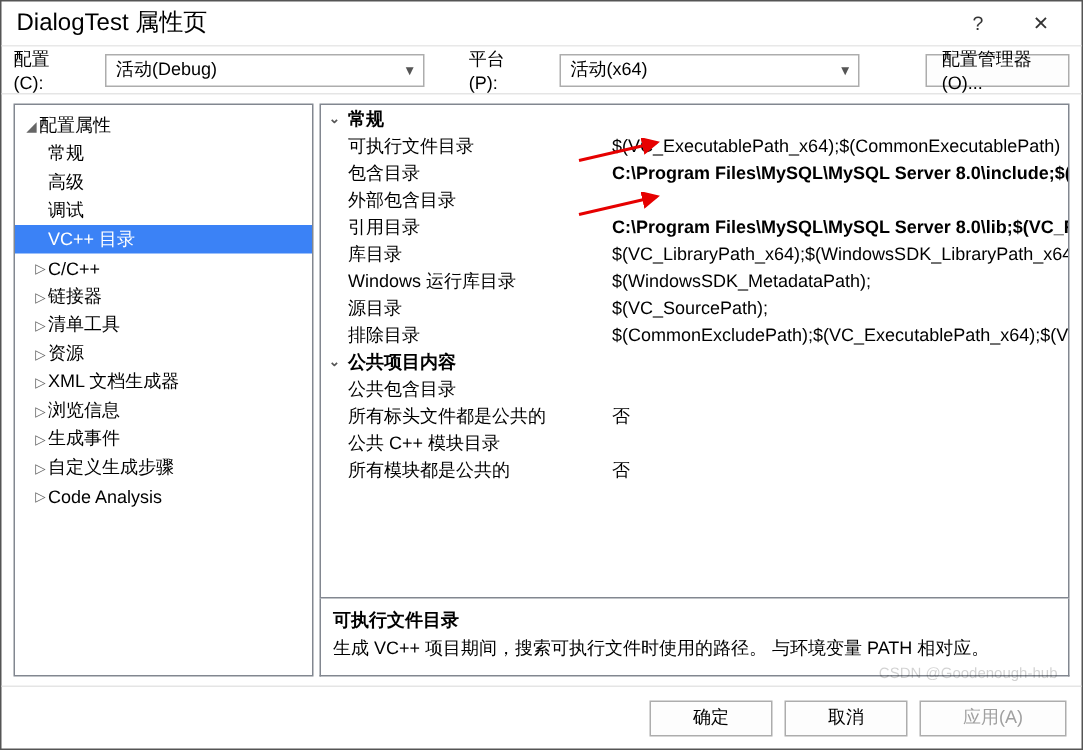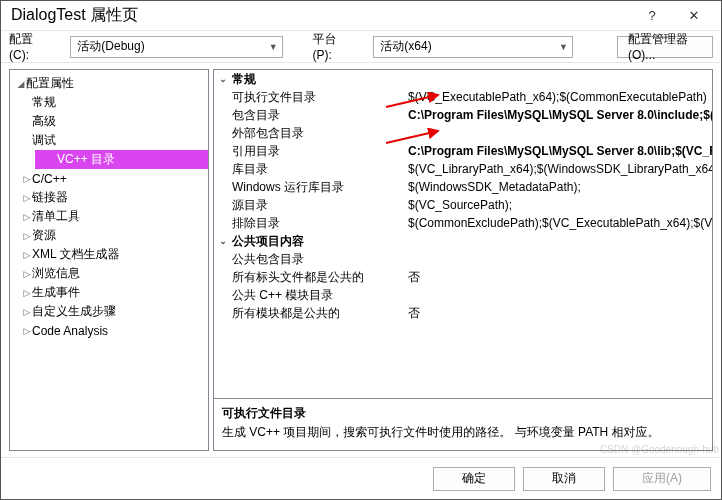--- a/index.html
+++ b/index.html
@@ -14,39 +14,39 @@
   .combo .chev { margin-left: auto; font-size: 9px; color: #555; }
   .combo.config { width: 248px; }
   .combo.platform { width: 233px; }
   .flexspacer { flex: 1; }
   .btn { height: 22px; border: 1px solid #adadad; background: #fdfdfd; padding: 0 10px; display: flex; align-items: center; font-size: 12px; }
   .body { flex: 1; display: flex; min-height: 0; }
   .tree { width: 200px; border: 1px solid #828790; margin: 6px 4px 6px 8px; padding: 4px 0; overflow: auto; background: #fff; }
   .tree .item { display: flex; align-items: center; height: 19px; padding-left: 6px; cursor: default; }
   .tree .tri { width: 10px; display: inline-flex; justify-content: center; font-size: 9px; color: #666; }
   .tree .item.lvl1 { padding-left: 22px; }
-  .tree .item.sel { background: #d946ef; color: #fff; margin-left: 25px; }
+  .tree .item.sel { background: #3b82f6; color: #fff; }
   .tree .item.lvl1.hastri { padding-left: 12px; }
   .tree .hastri .tri { margin-right: 0; }
   .main { flex: 1; display: flex; flex-direction: column; margin: 6px 8px 6px 0; min-width: 0; }
   .grid { flex: 1; border: 1px solid #828790; overflow: hidden; position: relative; }
   .gridinner { position: absolute; inset: 0; overflow: hidden; }
   .row { display: flex; height: 18px; align-items: center; }
   .row.group { font-weight: bold; }
   .cell-label { width: 190px; padding-left: 18px; white-space: nowrap; overflow: hidden; }
   .row.group .cell-label { padding-left: 4px; display: flex; align-items: center; gap: 4px; }
   .cell-value { flex: 1; padding-left: 4px; white-space: nowrap; overflow: hidden; }
   .cell-value.bold { font-weight: bold; }
   .group-chev { font-size: 9px; color: #555; width: 10px; display: inline-block; text-align: center; }
   .desc { border: 1px solid #828790; border-top: none; padding: 6px 8px; height: 52px; }
   .desc .dt { font-weight: bold; margin-bottom: 2px; }
   .footer { height: 42px; display: flex; align-items: center; justify-content: flex-end; gap: 8px; padding: 0 10px; border-top: 1px solid #e5e5e5; }
   .footer .btn { height: 24px; padding: 0 28px; }
   .footer .btn.disabled { color: #a0a0a0; }
-  .watermark { position: absolute; right: 2px; bottom: 44px; font-size: 10px; color: rgba(0,0,0,0.18); pointer-events: none; }
+  .watermark { position: absolute; right: 16px; bottom: 44px; font-size: 10px; color: rgba(0,0,0,0.18); pointer-events: none; }
   .arrow { position: absolute; pointer-events: none; }
   .arrow svg { display: block; }
 </style>
 </head>
 <body>
 
 <div class="window">
 
   <div class="titlebar">
     <div class="title">DialogTest 属性页</div>

